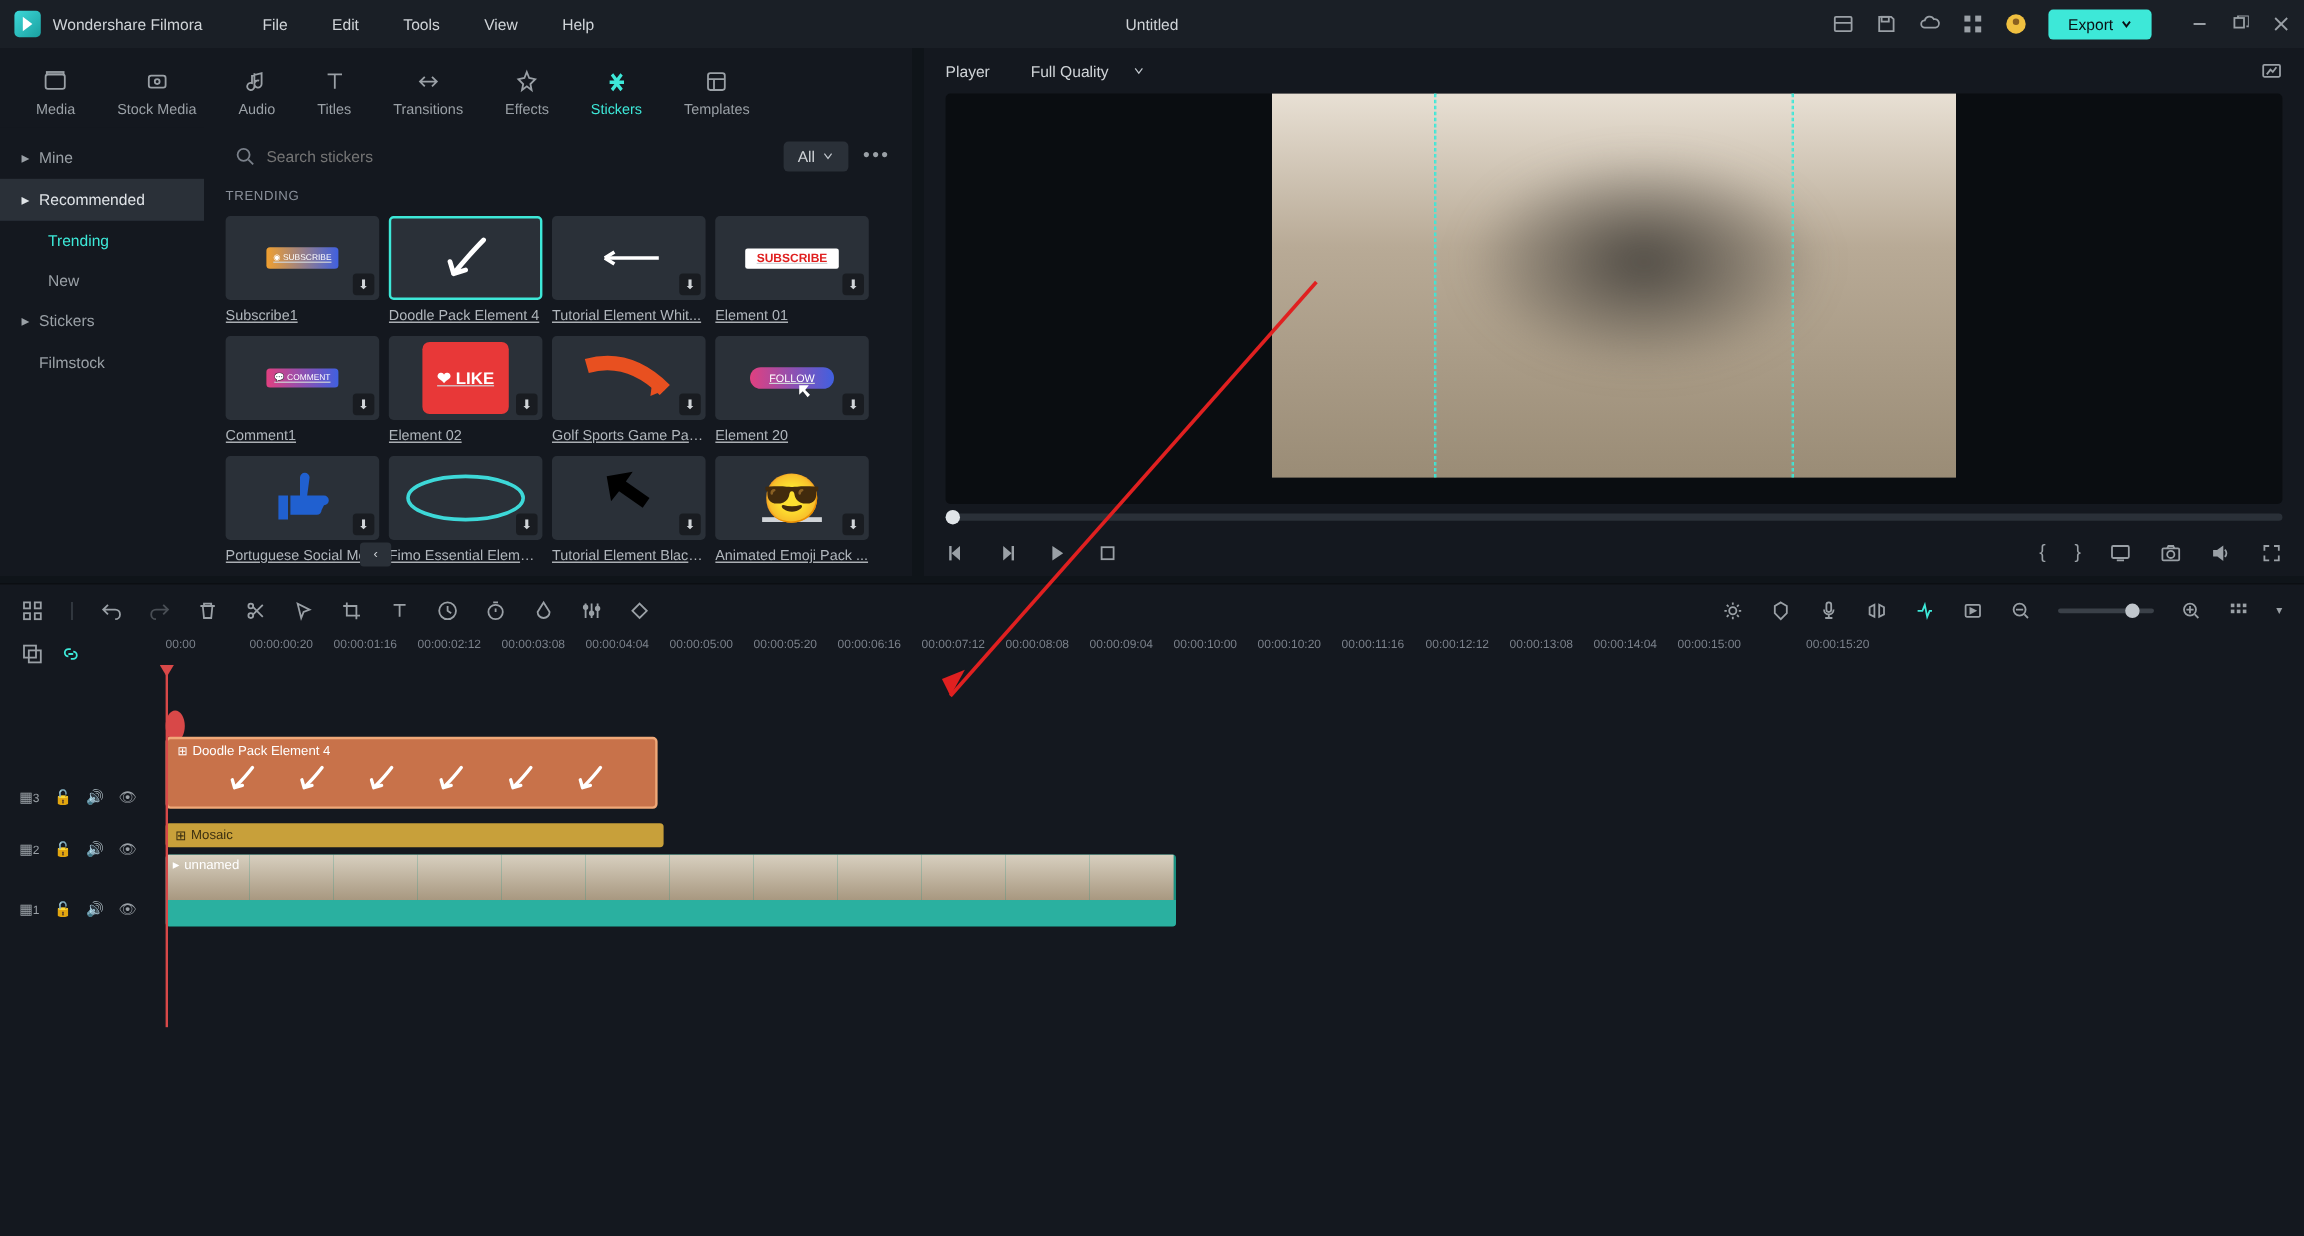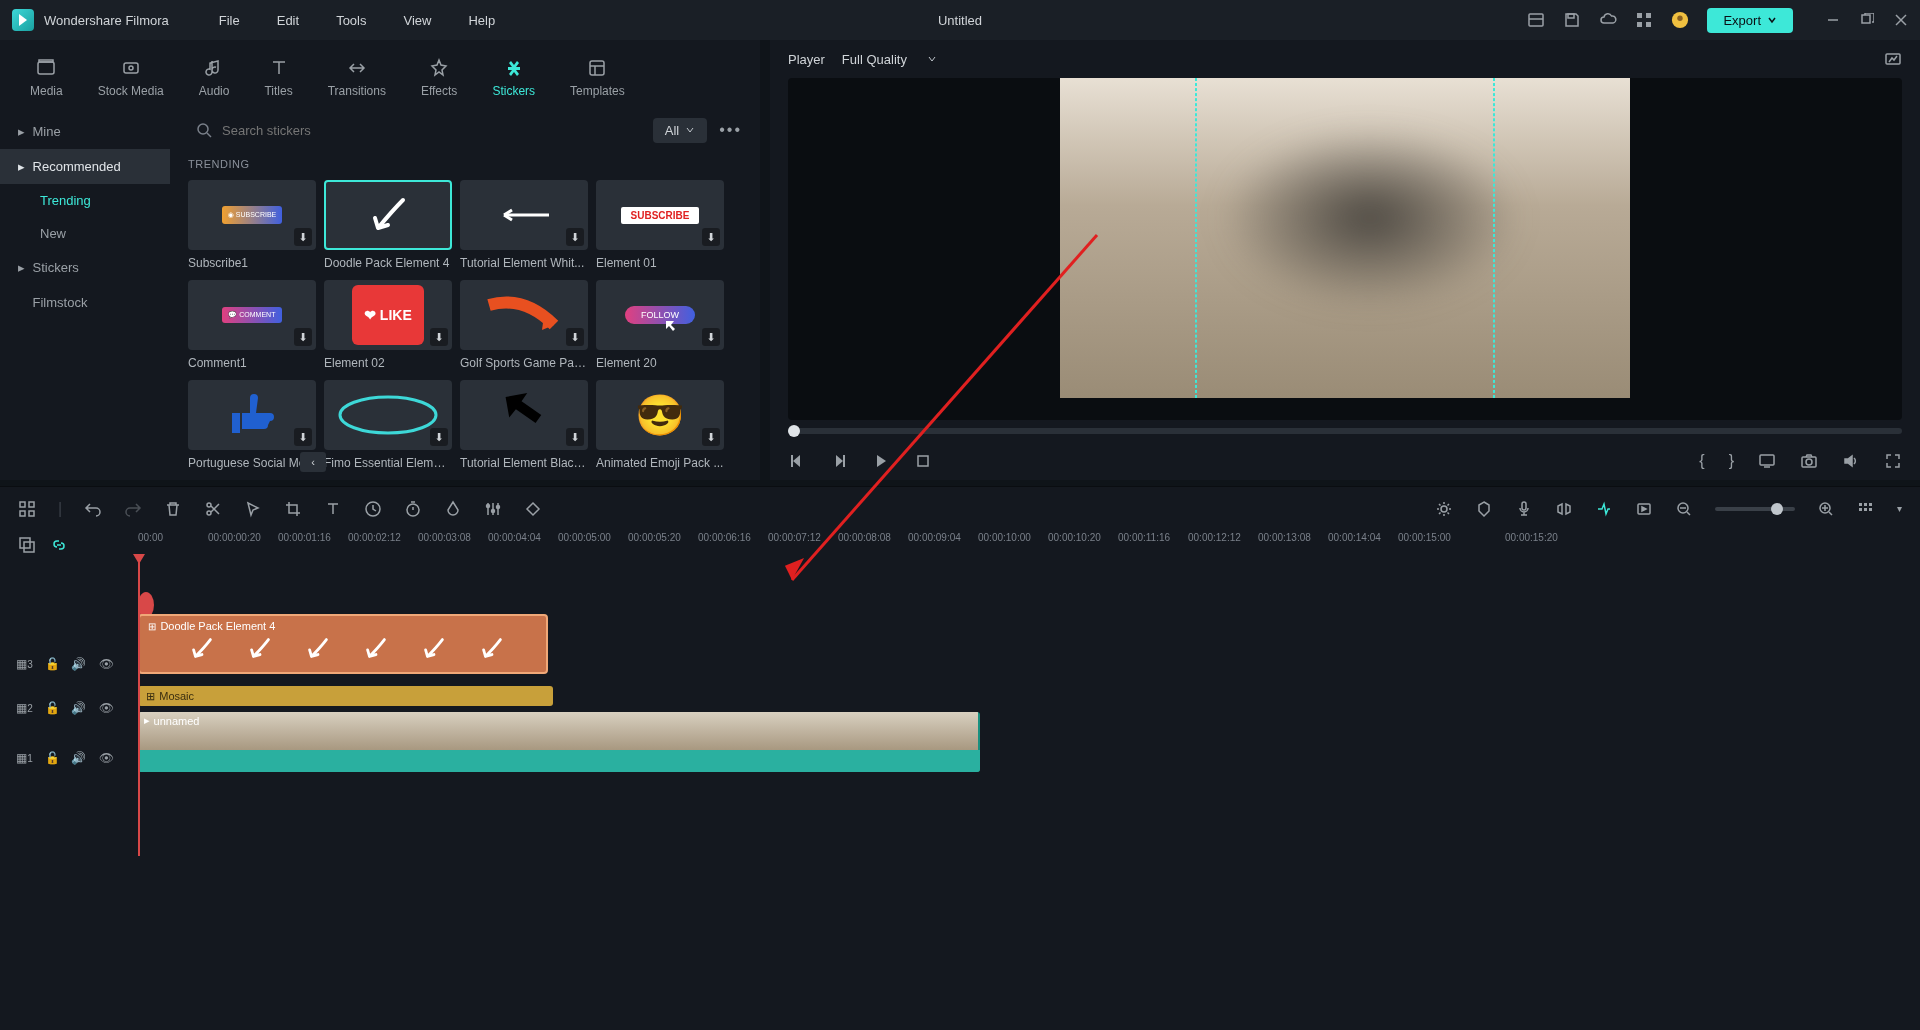--- a/index.html
+++ b/index.html
@@ -29,29 +29,29 @@
 .side-sub { padding: 9px 18px 9px 40px; font-size: 13px; color: #9aa0a6; cursor: pointer; }
 .side-sub.active { color: #3de8d8; }
 .content { flex: 1; padding: 10px 18px; overflow: hidden; position: relative; }
 .search-row { display: flex; align-items: center; gap: 12px; margin-bottom: 14px; }
 .search-box { flex: 1; display: flex; align-items: center; gap: 10px; padding: 6px 8px; }
 .search-input { background: transparent; border: none; color: #9aa0a6; font-size: 13px; outline: none; flex: 1; }
 .filter-dd { background: #2a3038; padding: 5px 12px; border-radius: 4px; font-size: 13px; display: flex; align-items: center; gap: 6px; cursor: pointer; }
 .more-dots { cursor: pointer; letter-spacing: 2px; }
 .section-label { font-size: 11px; color: #8a909a; letter-spacing: 0.5px; margin-bottom: 10px; }
 .grid { display: grid; grid-template-columns: repeat(4, 128px); gap: 10px 8px; }
-.card { cursor: pointer; }
+.card { cursor: pointer; text-decoration: underline; }
 .thumb { width: 128px; height: 70px; background: #2a3038; border-radius: 4px; display: flex; align-items: center; justify-content: center; position: relative; }
 .thumb.sel { border: 2px solid #3de8d8; }
 .dl-badge { position: absolute; bottom: 4px; right: 4px; width: 18px; height: 18px; background: rgba(0,0,0,0.4); border-radius: 3px; display: flex; align-items: center; justify-content: center; font-size: 11px; }
 .card-label { font-size: 12px; color: #b0b6bc; margin-top: 6px; white-space: nowrap; overflow: hidden; text-overflow: ellipsis; width: 128px; }
 .pager { position: absolute; bottom: 8px; left: 130px; width: 26px; height: 20px; background: #2a3038; border-radius: 3px; display: flex; align-items: center; justify-content: center; cursor: pointer; font-size: 11px; }
 
 .right-panel { flex: 1; background: #14181f; display: flex; flex-direction: column; margin-left: 10px; }
-.player-header { display: flex; align-items: center; padding: 10px 18px; gap: 17px; font-size: 13px; }
+.player-header { display: flex; align-items: center; padding: 10px 18px; gap: 34px; font-size: 13px; }
 .quality-dd { display: flex; align-items: center; gap: 20px; cursor: pointer; }
 .snap-icon { margin-left: auto; cursor: pointer; }
 .preview { flex: 1; margin: 0 18px; background: #0a0d11; display: flex; align-items: flex-start; justify-content: center; position: relative; border-radius: 4px; }
 .preview-img { width: 570px; height: 320px; background: linear-gradient(180deg, #e8e0d4 0%, #b8aa96 40%, #9a8c76 100%); position: relative; overflow: hidden; }
 .blur-blob { position: absolute; top: 50px; left: 160px; width: 300px; height: 180px; background: radial-gradient(ellipse, #4a4640 0%, transparent 70%); filter: blur(15px); }
 .guide { position: absolute; border: 1px dashed #3de8d8; }
 .guide-v1 { left: 135px; top: 0; bottom: 0; }
 .guide-v2 { right: 135px; top: 0; bottom: 0; }
 .arrow-overlay { position: absolute; top: 225px; left: 767px; pointer-events: none; }
 .scrub { margin: 8px 18px; height: 6px; background: #2a3038; border-radius: 3px; position: relative; }

